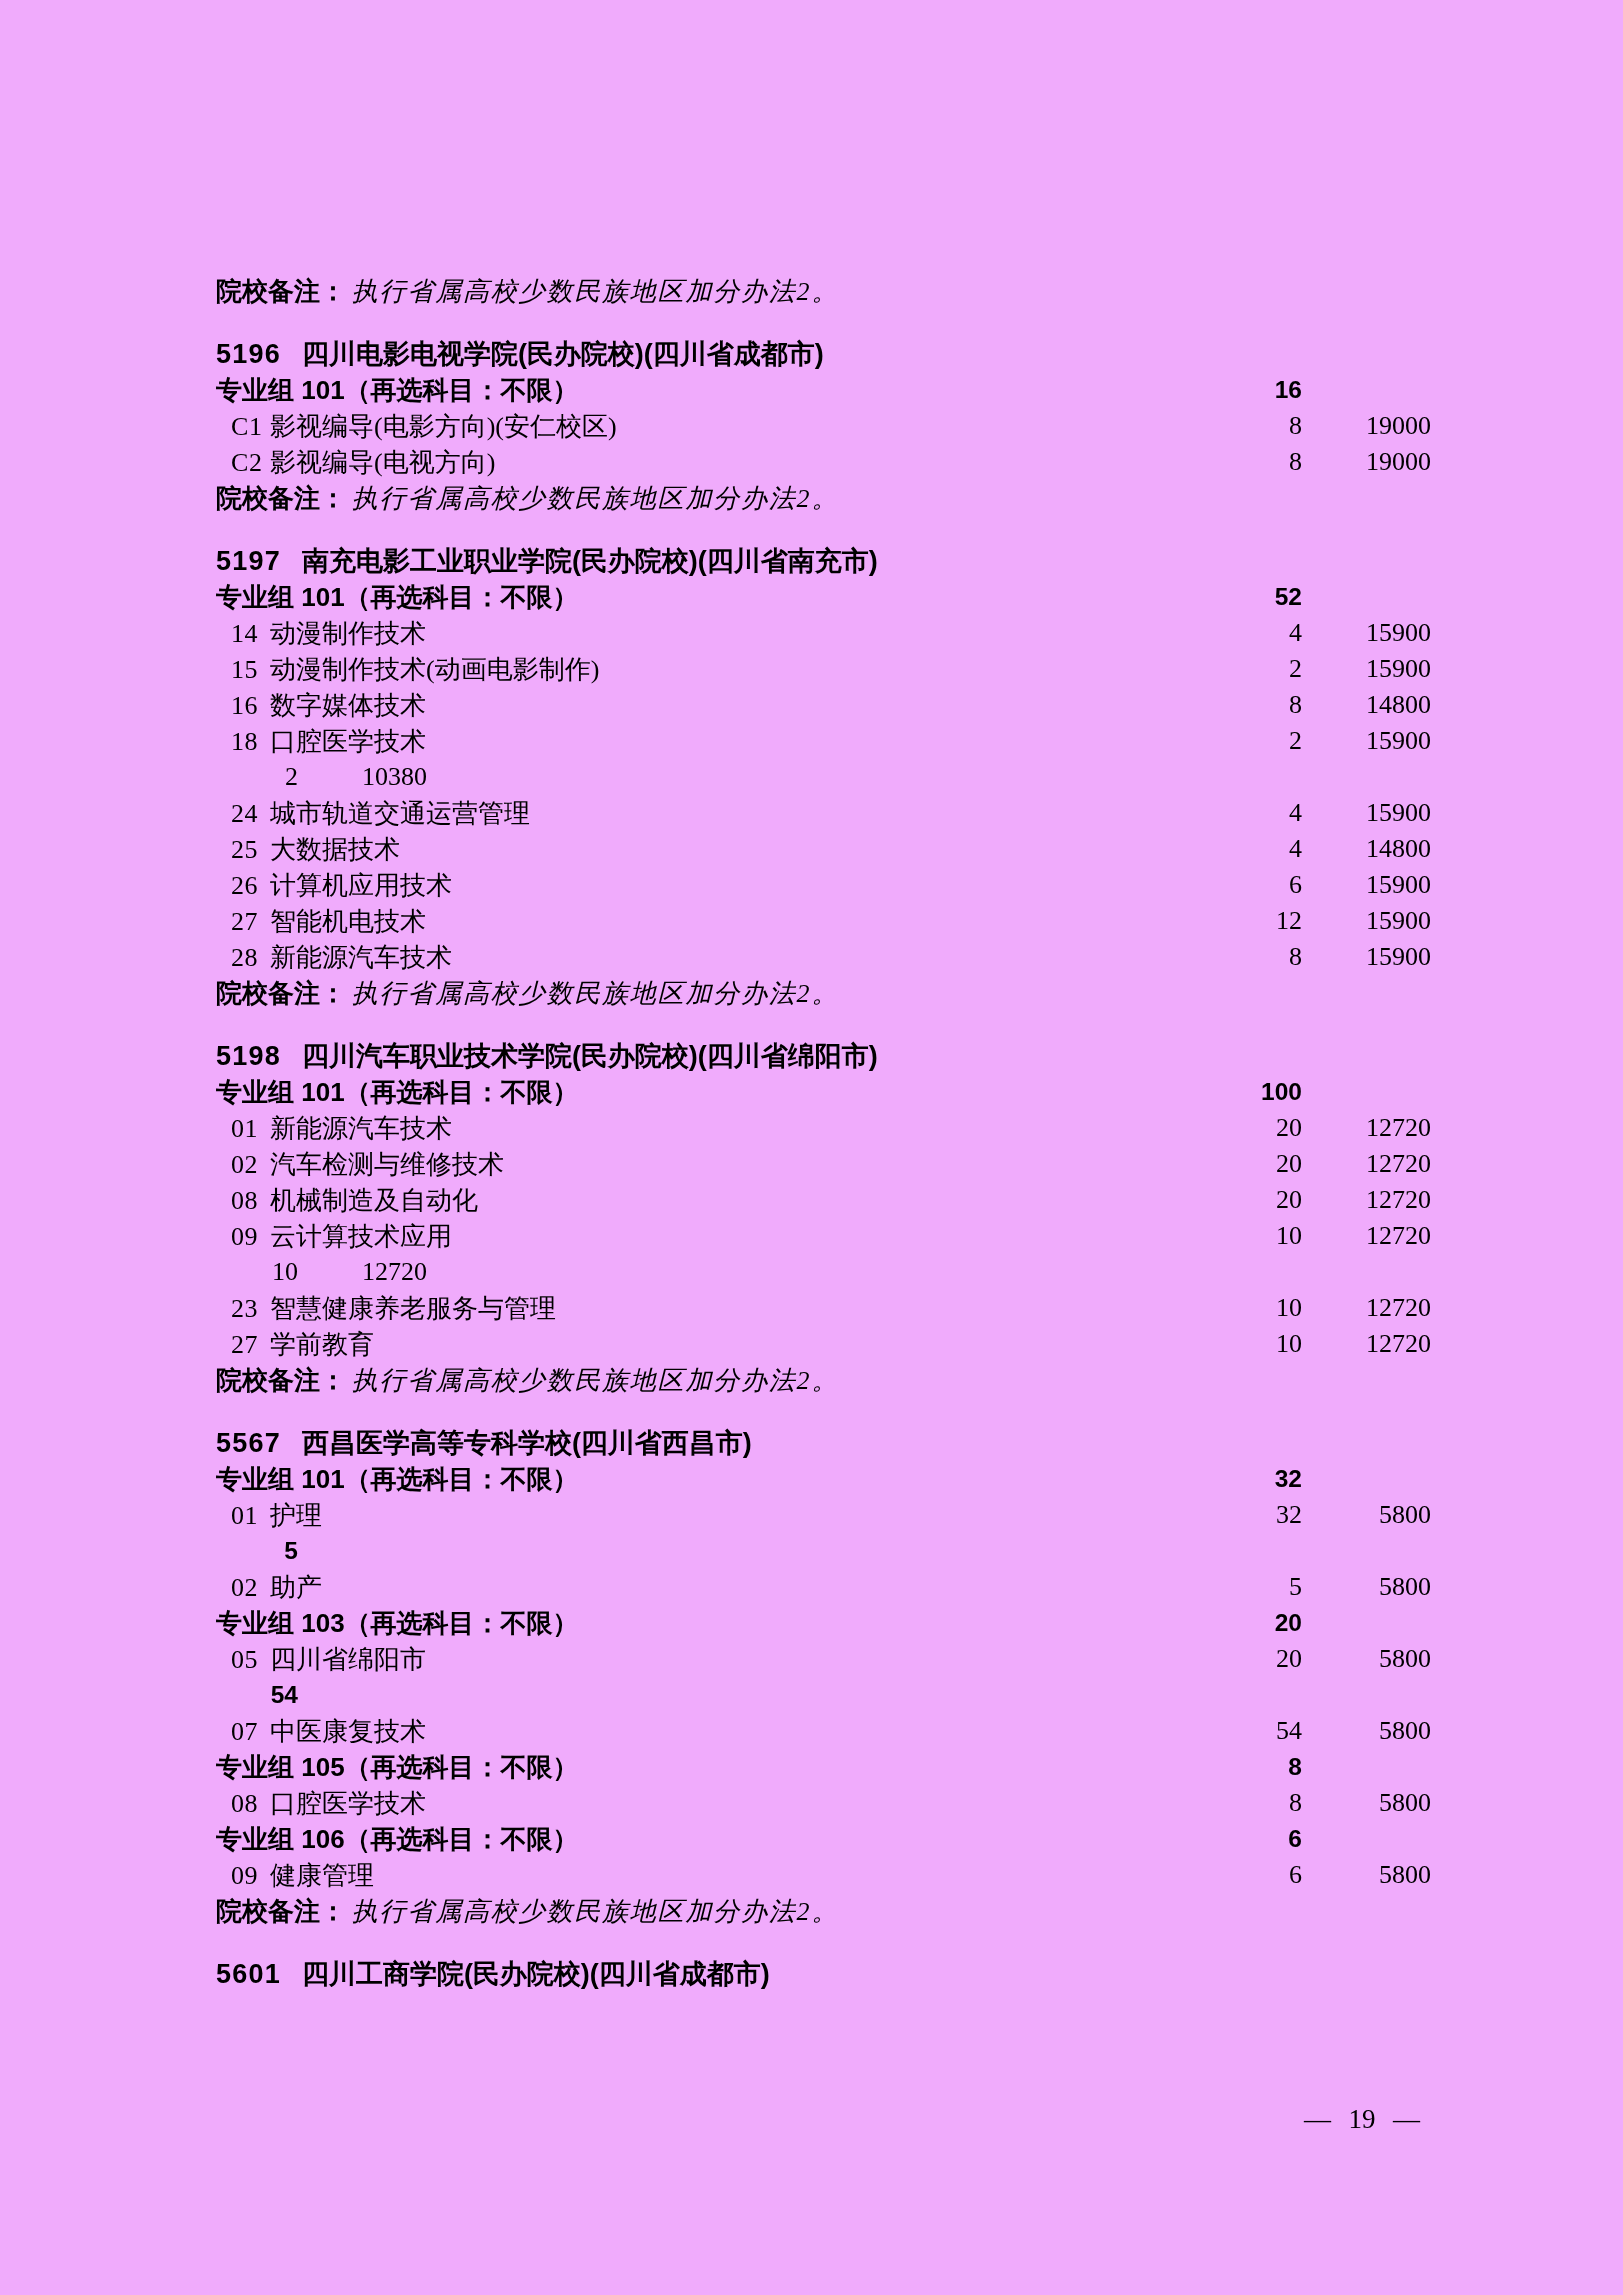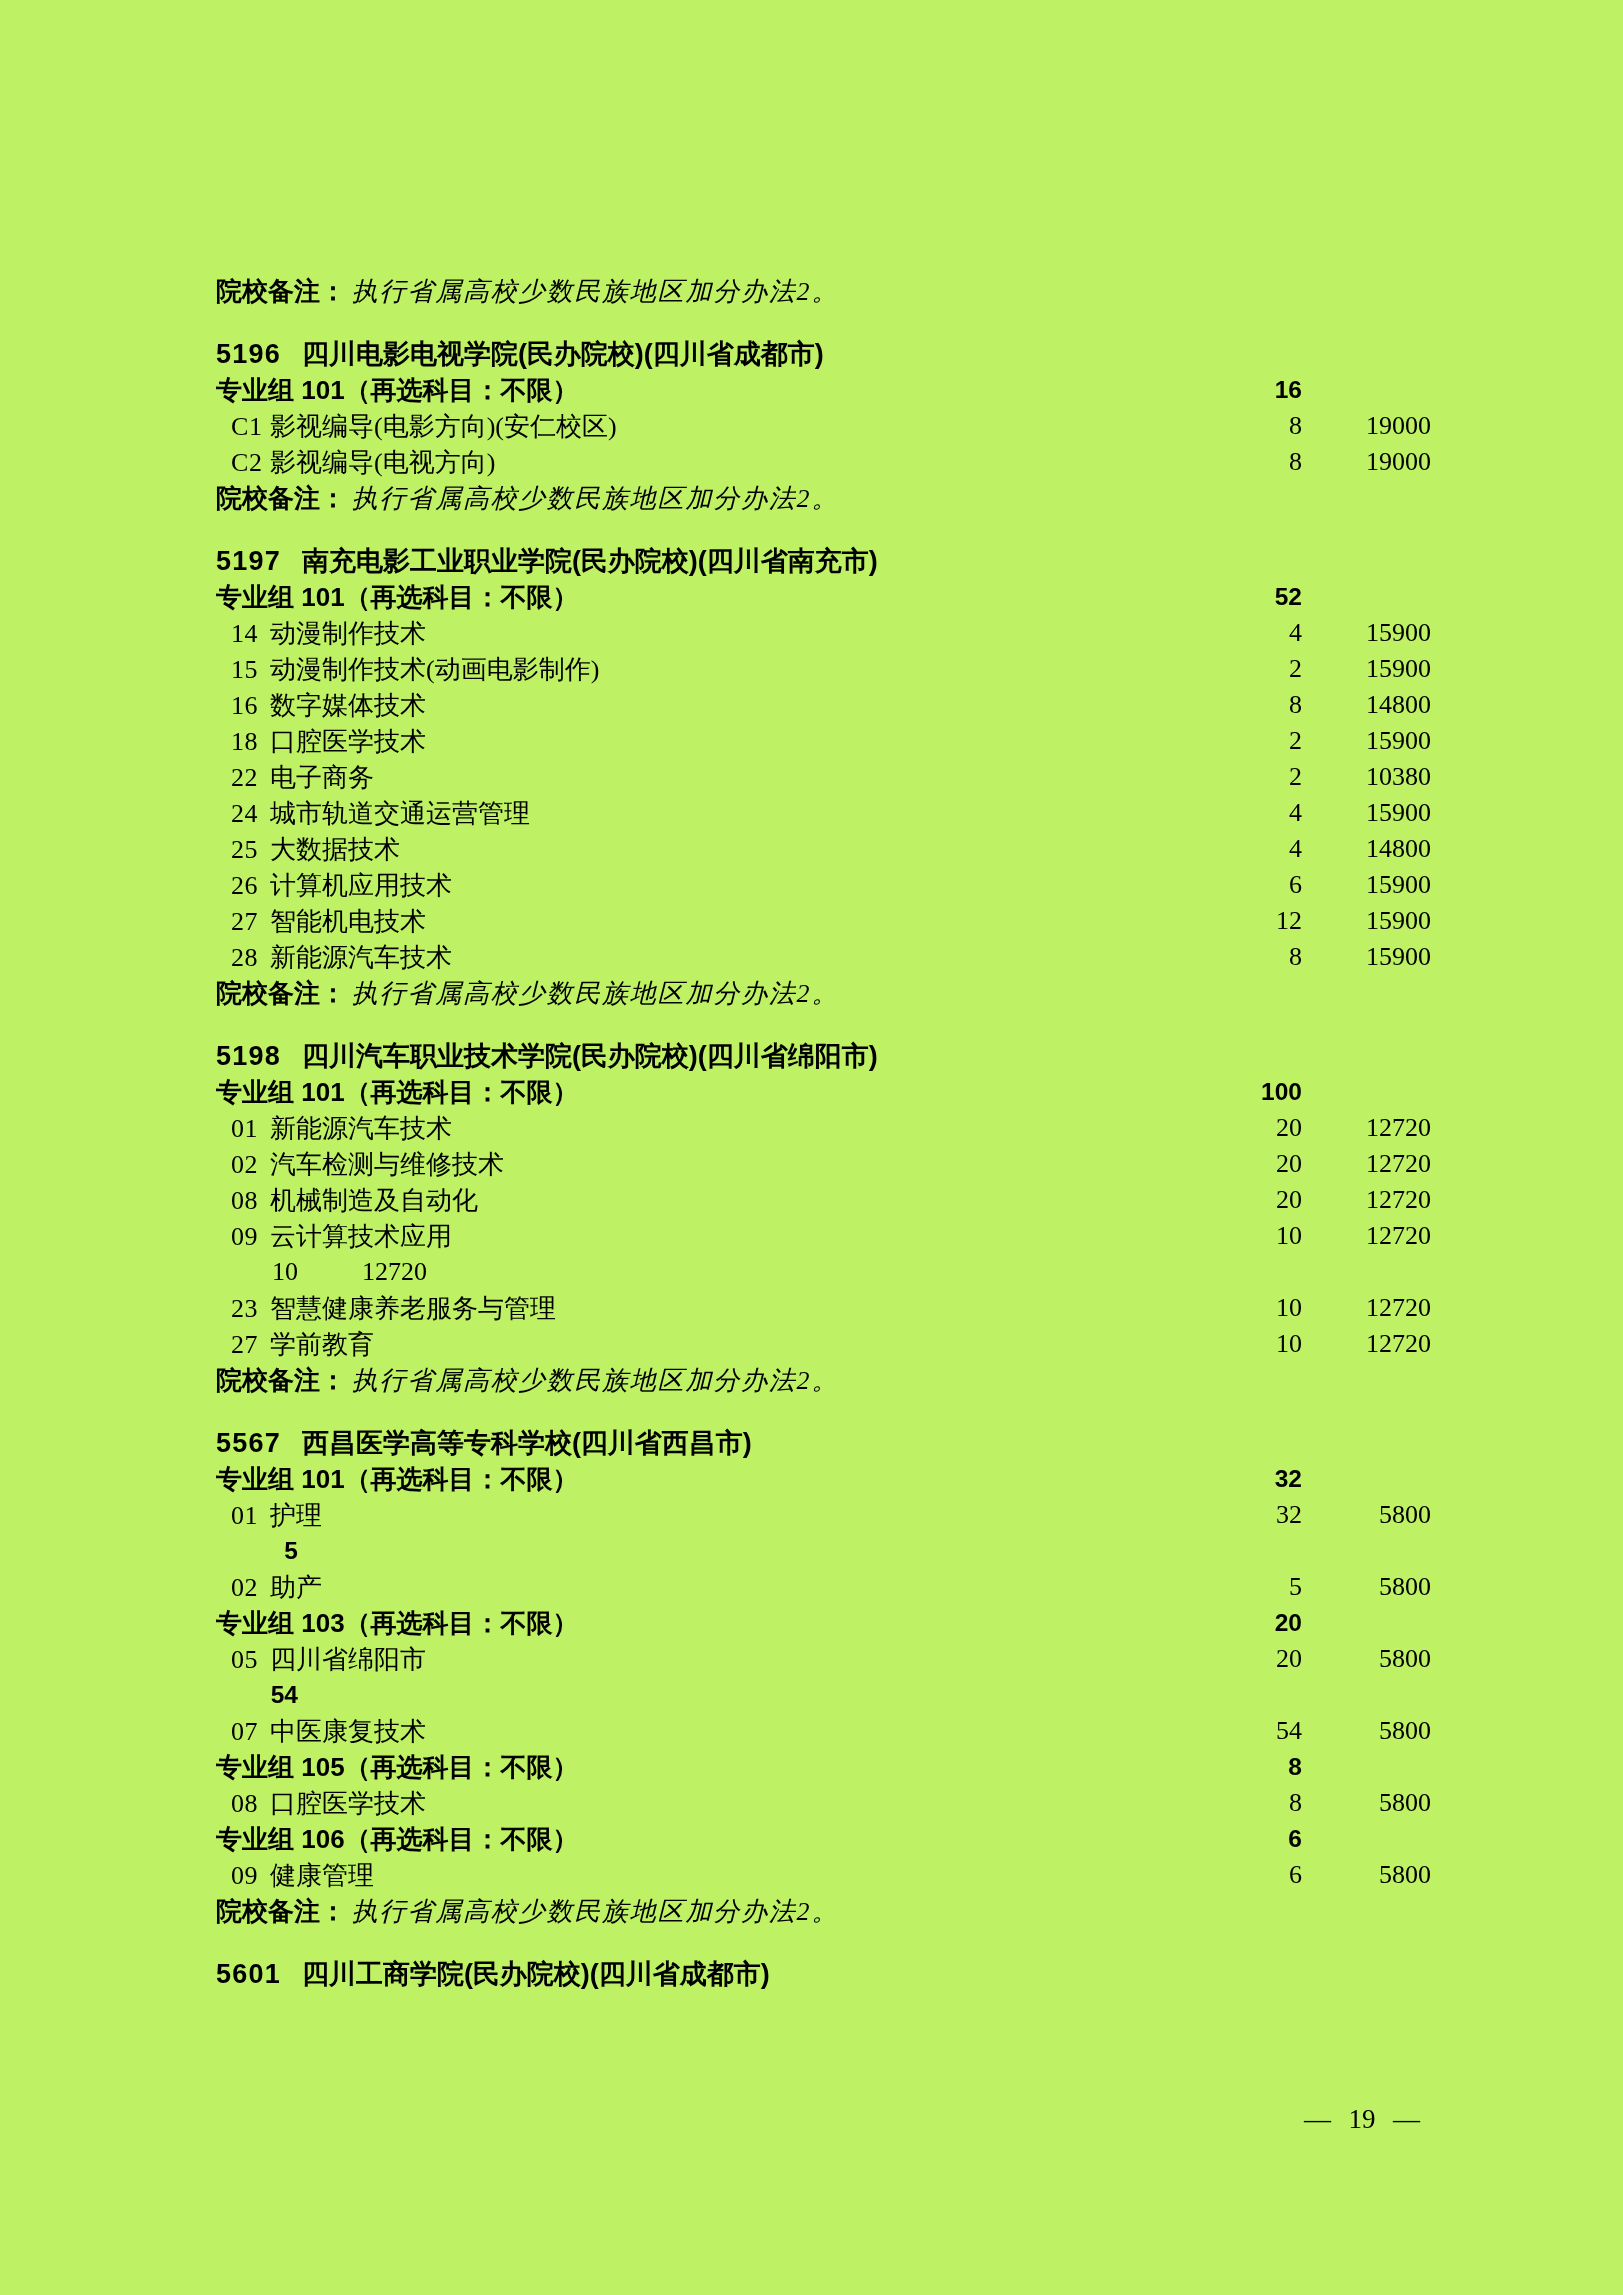--- a/index.html
+++ b/index.html
@@ -1,20 +1,20 @@
 <!DOCTYPE html>
 <html style="font-size:9.3px"><head>
 <meta charset="utf-8">
 <style>
   html, body { margin: 0; padding: 0; background: #e8e8e8; }
   .page {
     position: relative;
     width: 1623px;
     height: 2295px;
-    background: #bef264;
+    background: #f0abfc;
     color: #000000;
     overflow: hidden;
   }
   .content {
     position: absolute;
     left: 216px;
     top: 273px;
     width: 1215px;
   }
   .row {
@@ -142,21 +142,20 @@
     <span class="cell fee">14800</span>
   </div>
 
   <div class="row major-row">
     <span class="cell name"><span class="major-code">18</span><span class="major-name">口腔医学技术</span></span>
     <span class="cell quota">2</span>
     <span class="cell fee">15900</span>
   </div>
 
   <div class="row major-row">
-    <span class="cell name"><span class="major-code">22</span><span class="major-name">电子商务</span></span>
     <span class="cell quota">2</span>
     <span class="cell fee">10380</span>
   </div>
 
   <div class="row major-row">
     <span class="cell name"><span class="major-code">24</span><span class="major-name">城市轨道交通运营管理</span></span>
     <span class="cell quota">4</span>
     <span class="cell fee">15900</span>
   </div>
 

